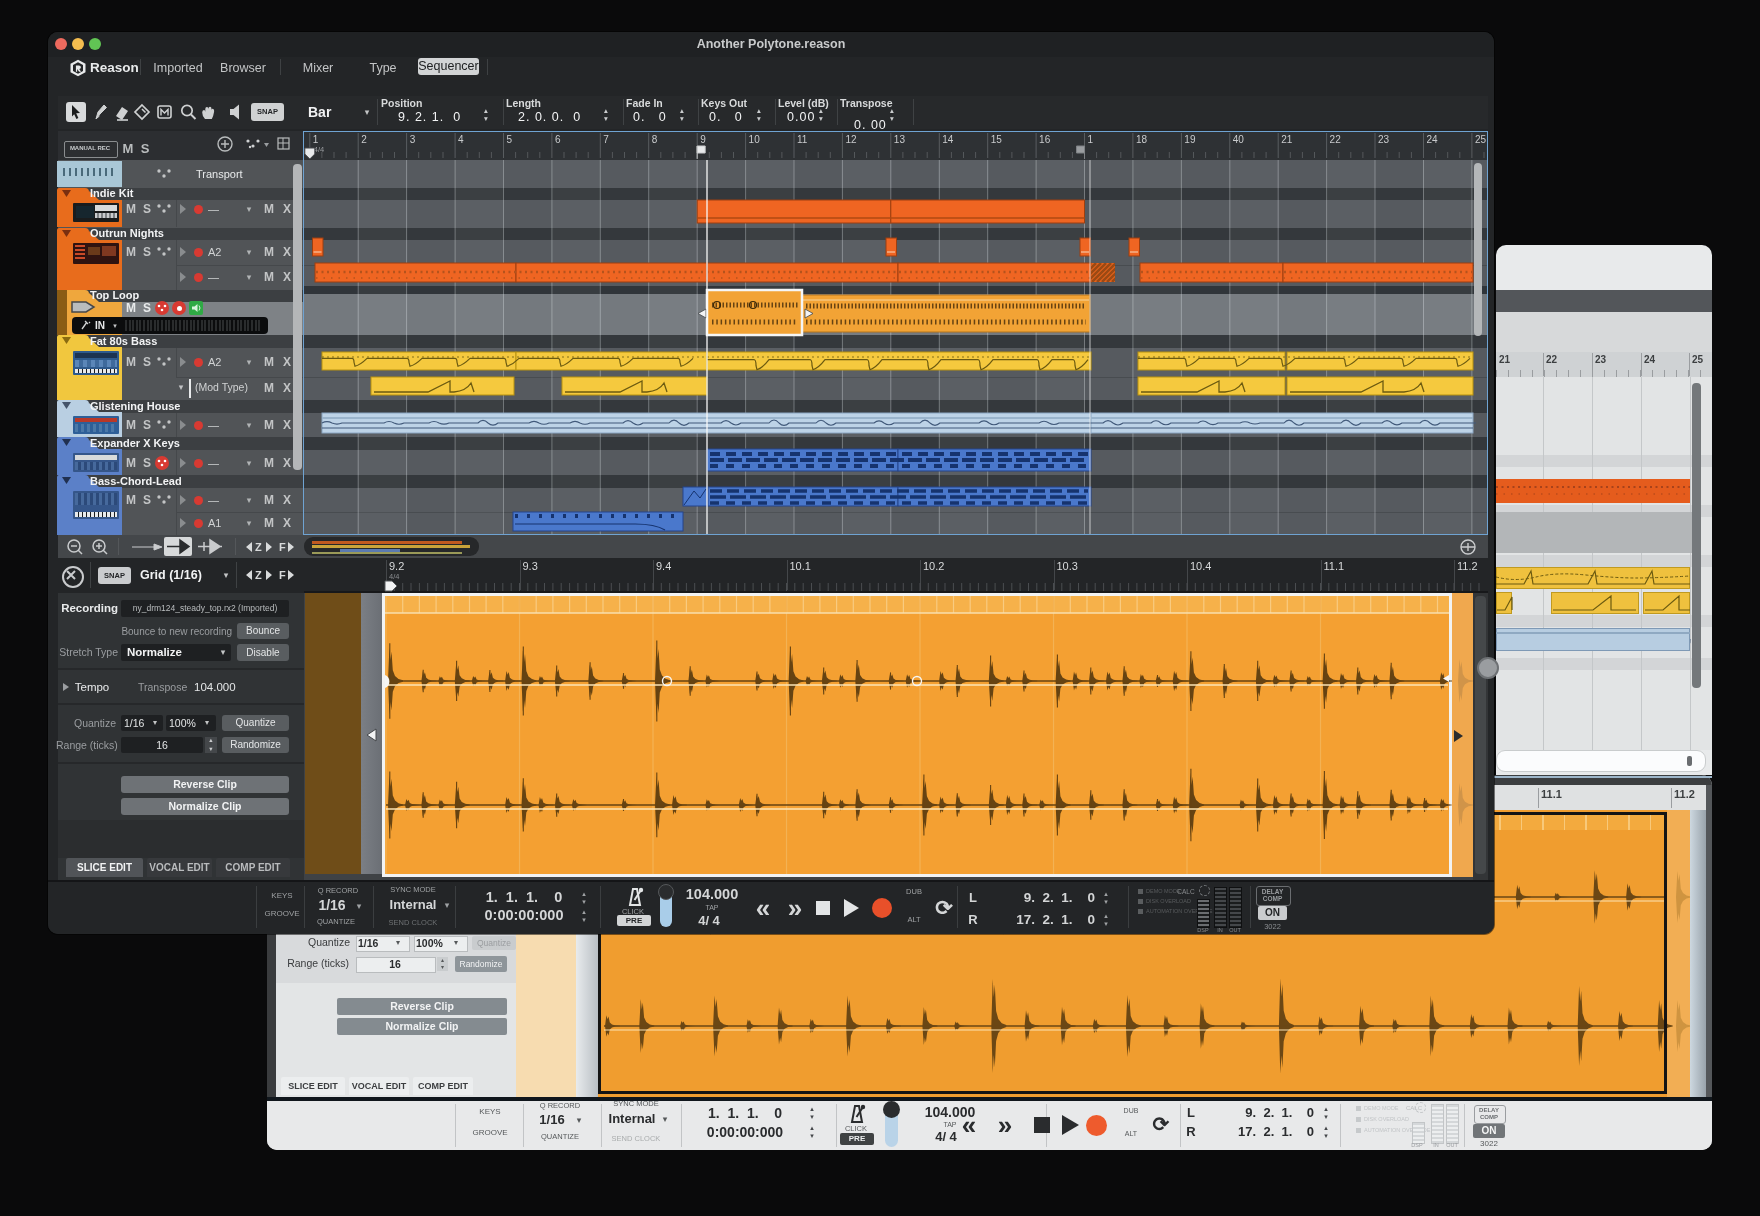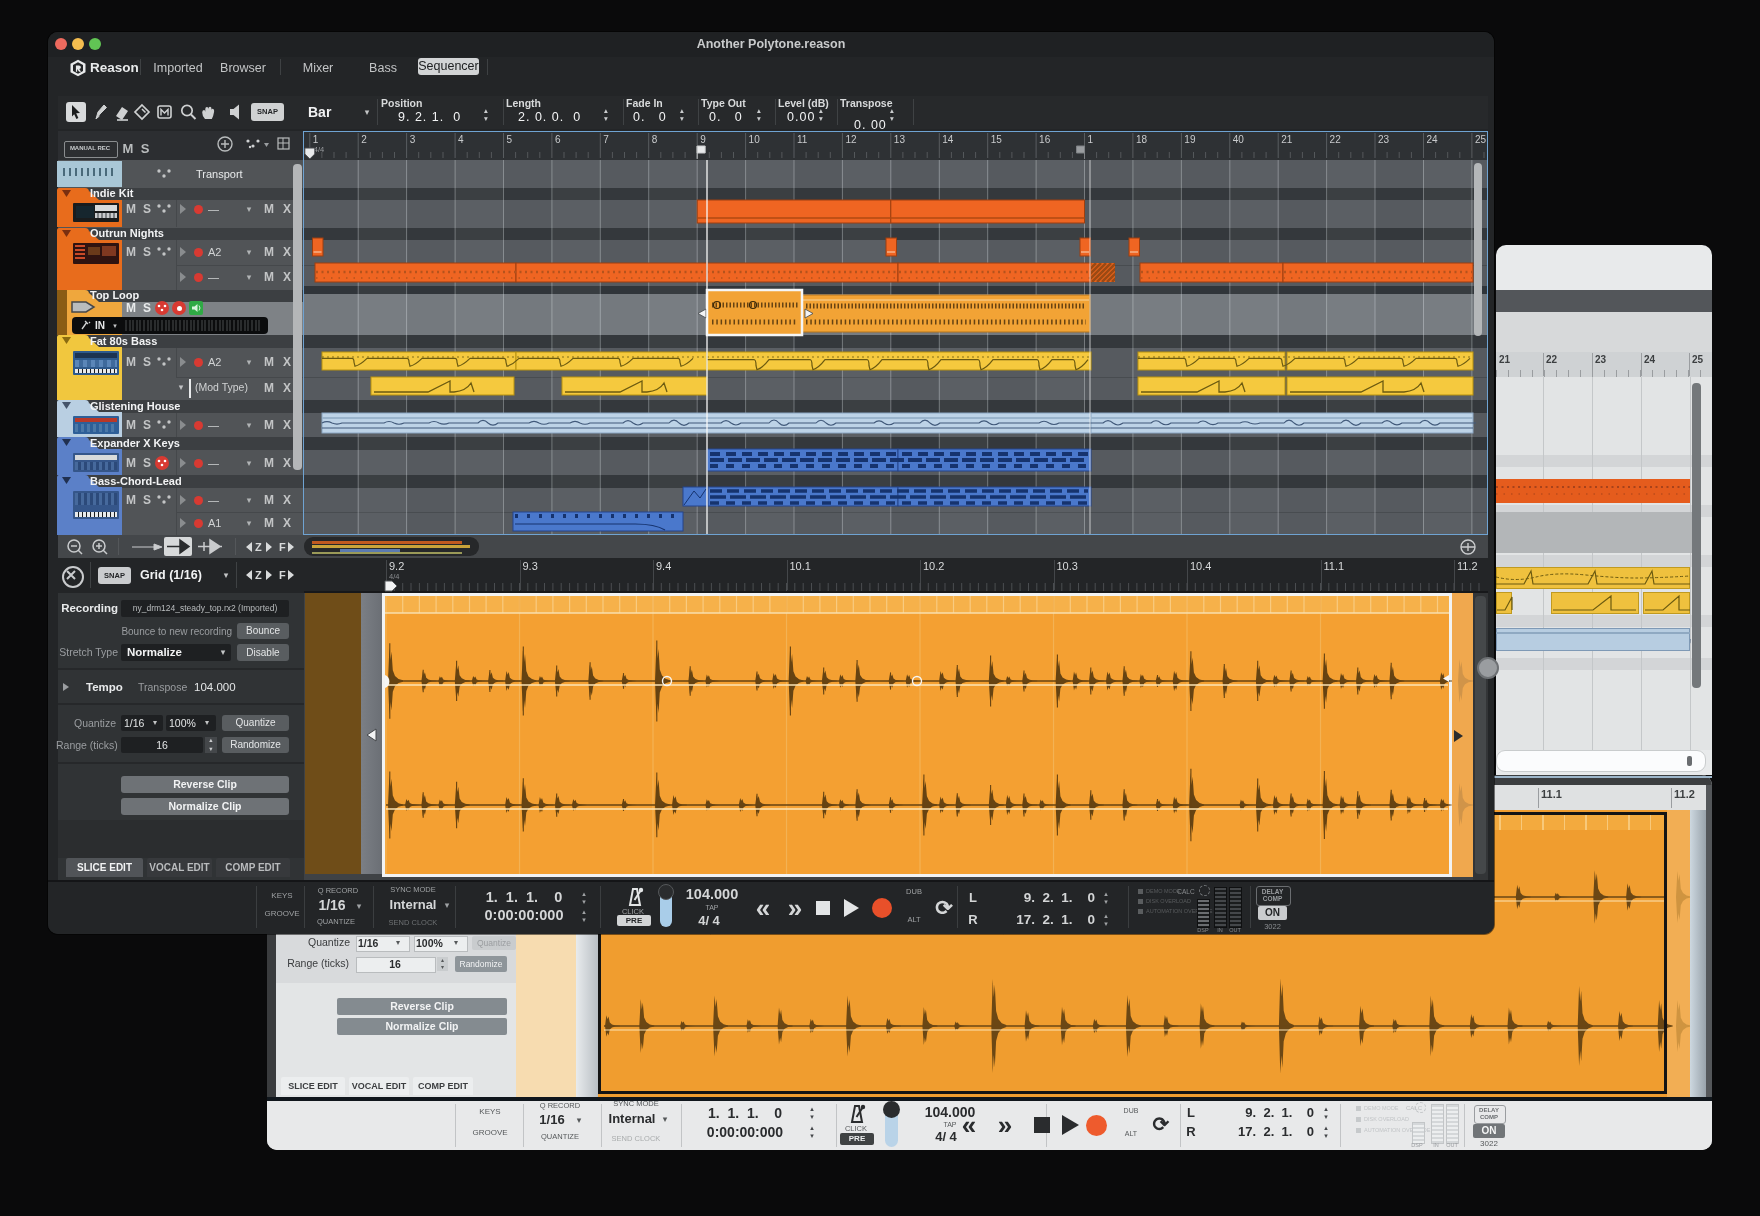--- a/index.html
+++ b/index.html
@@ -248,21 +248,21 @@
     <path d="M12,5 L18,8.5 V15.5 L12,19 L6,15.5 V8.5 Z" fill="#232527"></path>
     <path d="M9.5,9 h3.5 q2.5,0 2.5,2.2 q0,1.8 -2,2.1 l2.2,3.2 h-2.4 l-2-3 h-0.3 v3 h-1.5 Z" fill="#e8eaeb"></path>
   </svg>
 <div style="position:absolute;left:90px;top:57px;width:48px;height:22px;font-size:13.5px;color:#e8eaeb;font-weight:700;text-align:left;line-height:22px;white-space:nowrap;">Reason</div>
 <div style="position:absolute;left:140px;top:59px;width:1px;height:16px;background:#3e4143;"></div>
 <div style="position:absolute;left:280px;top:59px;width:1px;height:16px;background:#3e4143;"></div>
 <div style="position:absolute;left:487px;top:59px;width:1px;height:16px;background:#3e4143;"></div>
 <div style="position:absolute;left:148px;top:60px;width:60px;height:16px;font-size:12.5px;color:#c3c5c6;font-weight:400;text-align:center;line-height:16px;white-space:nowrap;">Imported</div>
 <div style="position:absolute;left:213px;top:60px;width:60px;height:16px;font-size:12.5px;color:#c3c5c6;font-weight:400;text-align:center;line-height:16px;white-space:nowrap;">Browser</div>
 <div style="position:absolute;left:288px;top:60px;width:60px;height:16px;font-size:12.5px;color:#c3c5c6;font-weight:400;text-align:center;line-height:16px;white-space:nowrap;">Mixer</div>
-<div style="position:absolute;left:353px;top:60px;width:60px;height:16px;font-size:12.5px;color:#c3c5c6;font-weight:400;text-align:center;line-height:16px;white-space:nowrap;">Bass</div>
+<div style="position:absolute;left:353px;top:60px;width:60px;height:16px;font-size:12.5px;color:#c3c5c6;font-weight:400;text-align:center;line-height:16px;white-space:nowrap;">Type</div>
 <div style="position:absolute;left:418px;top:58px;width:61px;height:17px;background:#d2d4d5;border-radius:3px;"></div>
 <div style="position:absolute;left:418px;top:58px;width:61px;height:17px;font-size:12.5px;color:#202223;font-weight:400;text-align:center;line-height:17px;white-space:nowrap;">Sequencer</div>
 <div style="position:absolute;left:58px;top:96px;width:1430px;height:33px;background:#27292b;"></div>
 <div style="position:absolute;left:66px;top:102px;width:20px;height:20px;background:#d8dadb;border-radius:3px;"></div>
 <svg width="14" height="16" style="position:absolute;left:69px;top:104px;" viewBox="0 0 14 16">
     <path d="M3,1 L11,9 L7.2,9.3 L9.4,14 L7.4,15 L5.2,10.2 L3,12.6 Z" fill="#1a1c1d"></path>
   </svg>
 <svg width="180" height="22" style="position:absolute;left:90px;top:101px;" viewBox="0 0 180 22">
     <path d="M6,18 L8,11 L14,4 L16.5,6.5 L10,13 Z M7,17 l2.5,-2" fill="#cfd1d2" stroke="#cfd1d2"></path>
     <path d="M26,15 l6,-9 6,4 -6,9 z" fill="#cfd1d2"></path>
@@ -289,21 +289,21 @@
 <div style="position:absolute;left:506px;top:97px;width:70px;height:12px;font-size:10.5px;color:#d8dadb;font-weight:700;text-align:left;line-height:12px;white-space:nowrap;">Length</div>
 <div style="position:absolute;left:518px;top:110px;width:80px;height:15px;font-size:12.5px;color:#f2f3f4;font-weight:400;text-align:left;line-height:15px;white-space:nowrap;letter-spacing:1px;">2. 0. 0.&nbsp;&nbsp;0</div>
 <div style="position:absolute;left:600px;top:106px;width:12px;height:10px;font-size:7.5px;color:#caccce;font-weight:400;text-align:center;line-height:10px;white-space:nowrap;">▴</div>
 <div style="position:absolute;left:600px;top:114px;width:12px;height:10px;font-size:7.5px;color:#caccce;font-weight:400;text-align:center;line-height:10px;white-space:nowrap;">▾</div>
 <div style="position:absolute;left:623px;top:99px;width:1px;height:26px;background:#3f4244;"></div>
 <div style="position:absolute;left:626px;top:97px;width:70px;height:12px;font-size:10.5px;color:#d8dadb;font-weight:700;text-align:left;line-height:12px;white-space:nowrap;">Fade In</div>
 <div style="position:absolute;left:633px;top:110px;width:80px;height:15px;font-size:12.5px;color:#f2f3f4;font-weight:400;text-align:left;line-height:15px;white-space:nowrap;letter-spacing:1px;">0.&nbsp;&nbsp;&nbsp;0</div>
 <div style="position:absolute;left:676px;top:106px;width:12px;height:10px;font-size:7.5px;color:#caccce;font-weight:400;text-align:center;line-height:10px;white-space:nowrap;">▴</div>
 <div style="position:absolute;left:676px;top:114px;width:12px;height:10px;font-size:7.5px;color:#caccce;font-weight:400;text-align:center;line-height:10px;white-space:nowrap;">▾</div>
 <div style="position:absolute;left:698px;top:99px;width:1px;height:26px;background:#3f4244;"></div>
-<div style="position:absolute;left:701px;top:97px;width:70px;height:12px;font-size:10.5px;color:#d8dadb;font-weight:700;text-align:left;line-height:12px;white-space:nowrap;">Type Out</div>
+<div style="position:absolute;left:701px;top:97px;width:70px;height:12px;font-size:10.5px;color:#d8dadb;font-weight:700;text-align:left;line-height:12px;white-space:nowrap;">Keys Out</div>
 <div style="position:absolute;left:709px;top:110px;width:80px;height:15px;font-size:12.5px;color:#f2f3f4;font-weight:400;text-align:left;line-height:15px;white-space:nowrap;letter-spacing:1px;">0.&nbsp;&nbsp;&nbsp;0</div>
 <div style="position:absolute;left:753px;top:106px;width:12px;height:10px;font-size:7.5px;color:#caccce;font-weight:400;text-align:center;line-height:10px;white-space:nowrap;">▴</div>
 <div style="position:absolute;left:753px;top:114px;width:12px;height:10px;font-size:7.5px;color:#caccce;font-weight:400;text-align:center;line-height:10px;white-space:nowrap;">▾</div>
 <div style="position:absolute;left:775px;top:99px;width:1px;height:26px;background:#3f4244;"></div>
 <div style="position:absolute;left:778px;top:97px;width:70px;height:12px;font-size:10.5px;color:#d8dadb;font-weight:700;text-align:left;line-height:12px;white-space:nowrap;">Level (dB)</div>
 <div style="position:absolute;left:787px;top:110px;width:80px;height:15px;font-size:12.5px;color:#f2f3f4;font-weight:400;text-align:left;line-height:15px;white-space:nowrap;letter-spacing:1px;">0.00</div>
 <div style="position:absolute;left:815px;top:106px;width:12px;height:10px;font-size:7.5px;color:#caccce;font-weight:400;text-align:center;line-height:10px;white-space:nowrap;">▴</div>
 <div style="position:absolute;left:815px;top:114px;width:12px;height:10px;font-size:7.5px;color:#caccce;font-weight:400;text-align:center;line-height:10px;white-space:nowrap;">▾</div>
 <div style="position:absolute;left:837px;top:99px;width:1px;height:26px;background:#3f4244;"></div>
 <div style="position:absolute;left:840px;top:97px;width:70px;height:12px;font-size:10.5px;color:#d8dadb;font-weight:700;text-align:left;line-height:12px;white-space:nowrap;">Transpose</div>
@@ -1296,21 +1296,21 @@
 <div style="position:absolute;left:58px;top:645px;width:60px;height:15px;font-size:10.5px;color:#9a9da0;font-weight:400;text-align:right;line-height:15px;white-space:nowrap;">Stretch Type</div>
 <div style="position:absolute;left:121px;top:644px;width:110px;height:17px;background:#1e2022;border-radius:2px;"></div>
 <div style="position:absolute;left:127px;top:644px;width:80px;height:17px;font-size:11.5px;color:#f2f3f4;font-weight:700;text-align:left;line-height:17px;white-space:nowrap;">Normalize</div>
 <div style="position:absolute;left:216px;top:645px;width:14px;height:15px;font-size:9px;color:#c3c5c6;font-weight:400;text-align:center;line-height:15px;white-space:nowrap;">▾</div>
 <div style="position:absolute;left:237px;top:644px;width:52px;height:17px;background:#595d60;border-radius:3px;"></div>
 <div style="position:absolute;left:237px;top:644px;width:52px;height:17px;font-size:10px;color:#e3e5e6;font-weight:400;text-align:center;line-height:17px;white-space:nowrap;">Disable</div>
 <div style="position:absolute;left:58px;top:668px;width:246px;height:2px;background:#26282a;"></div>
 <svg width="8" height="10" style="position:absolute;left:62px;top:682px;">
     <path d="M1,1 L7,5 L1,9 Z" fill="#9a9da0"></path>
   </svg>
-<div style="position:absolute;left:86px;top:680px;width:44px;height:14px;font-size:11.5px;color:#e8eaeb;font-weight:700;text-align:left;line-height:14px;white-space:nowrap;">Tempo</div>
+<div style="position:absolute;left:70px;top:680px;width:44px;height:14px;font-size:11.5px;color:#e8eaeb;font-weight:400;text-align:center;line-height:14px;white-space:nowrap;">Tempo</div>
 <div style="position:absolute;left:138px;top:681px;width:42px;height:13px;font-size:10.5px;color:#9a9da0;font-weight:400;text-align:left;line-height:13px;white-space:nowrap;">Transpose</div>
 <div style="position:absolute;left:194px;top:680px;width:48px;height:14px;font-size:11.5px;color:#e3e5e6;font-weight:400;text-align:left;line-height:14px;white-space:nowrap;">104.000</div>
 <div style="position:absolute;left:58px;top:703px;width:246px;height:2px;background:#26282a;"></div>
 <div style="position:absolute;left:62px;top:716px;width:54px;height:15px;font-size:10.5px;color:#9a9da0;font-weight:400;text-align:right;line-height:15px;white-space:nowrap;">Quantize</div>
 <div style="position:absolute;left:121px;top:715px;width:42px;height:16px;background:#1e2022;border-radius:2px;"></div>
 <div style="position:absolute;left:124px;top:715px;width:30px;height:16px;font-size:10.5px;color:#e3e5e6;font-weight:400;text-align:left;line-height:16px;white-space:nowrap;">1/16</div>
 <div style="position:absolute;left:148px;top:716px;width:14px;height:14px;font-size:8px;color:#c3c5c6;font-weight:400;text-align:center;line-height:14px;white-space:nowrap;">▾</div>
 <div style="position:absolute;left:166px;top:715px;width:50px;height:16px;background:#1e2022;border-radius:2px;"></div>
 <div style="position:absolute;left:169px;top:715px;width:36px;height:16px;font-size:10.5px;color:#e3e5e6;font-weight:400;text-align:left;line-height:16px;white-space:nowrap;">100%</div>
 <div style="position:absolute;left:200px;top:716px;width:14px;height:14px;font-size:8px;color:#c3c5c6;font-weight:400;text-align:center;line-height:14px;white-space:nowrap;">▾</div>

